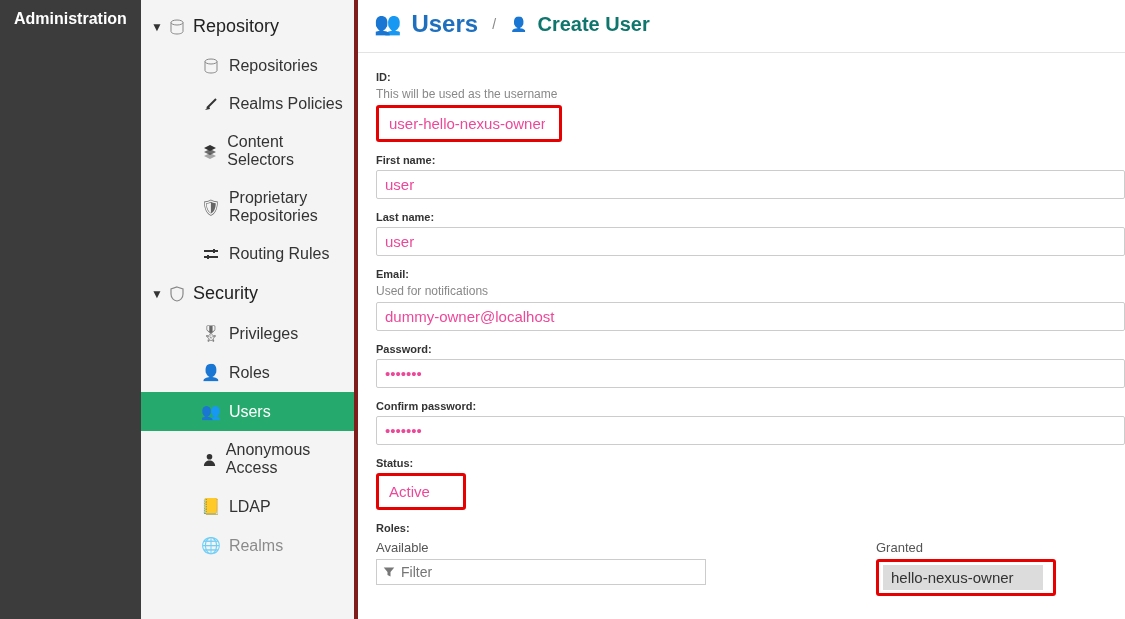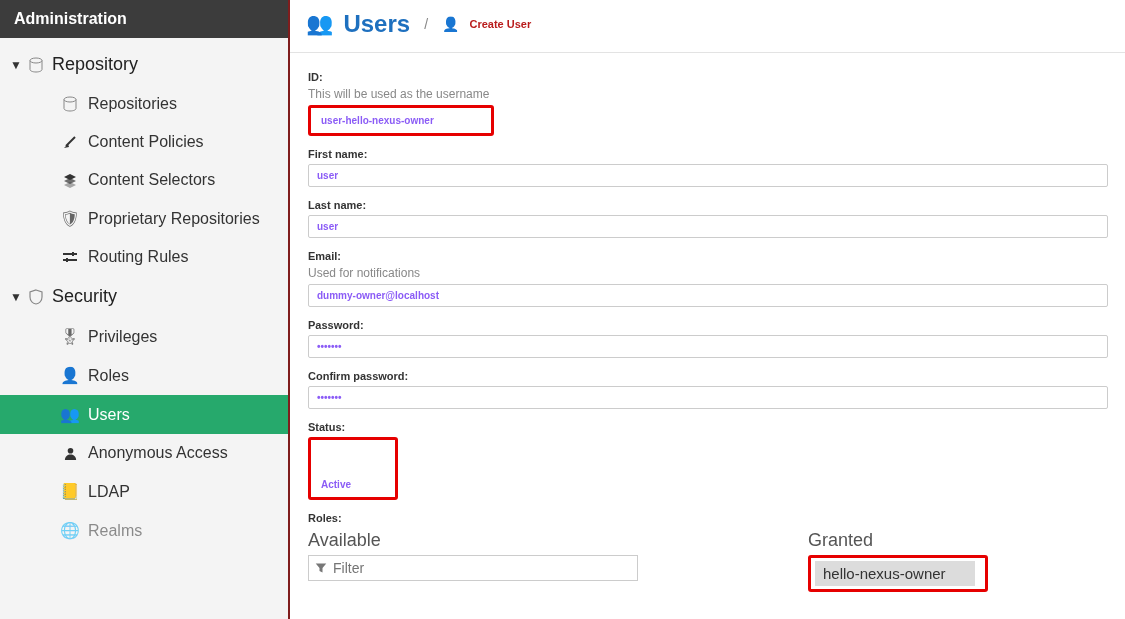--- a/index.html
+++ b/index.html
@@ -8,26 +8,26 @@
     font-size: 14px;
     color: #333;
     background: #fff;
     width: 1125px;
     height: 619px;
     overflow: hidden;
     display: flex;
   }
   
   .sidebar {
-    width: 290px;
+    width: 358px;
     background: #f4f4f4;
-    border-right: 2px solid #7f1d1d;
+    border-right: 4px solid #7f1d1d;
     flex-shrink: 0;
     display: flex;
-    flex-direction: column;
+    flex-direction: row;
   }
   .sidebar-header {
     background: #3c3c3c;
     color: #fff;
     font-weight: 600;
     font-size: 16px;
     padding: 10px 14px;
   }
   .tree {
     padding-top: 6px;
@@ -90,22 +90,22 @@
   }
   .bc-icon-lg { font-size: 22px; }
   .bc-title {
     color: #1e70bf;
     font-size: 24px;
     font-weight: 700;
   }
   .bc-sep { color: #888; margin: 0 4px; }
   .bc-icon-sm { font-size: 14px; }
   .bc-sub {
-    color: #b91c1c;
-    font-size: 11px;
+    color: #0f766e;
+    font-size: 20px;
     font-weight: 600;
   }
   .form-area {
     padding: 18px 0 0 18px;
     overflow: auto;
   }
   .field {
     margin-bottom: 12px;
   }
   .field-label {
@@ -117,46 +117,45 @@
     font-size: 12px;
     color: #888;
     margin-bottom: 4px;
   }
   .text-input {
     width: 800px;
     max-width: 100%;
     border: 1px solid #ccc;
     border-radius: 2px;
     padding: 5px 8px;
-    font-size: 10px;
+    font-size: 15px;
     background: #fff;
-    color: #8b5cf6;
-    font-weight: bold;
-  }
-  .text-input.ro-select { width: 78px; margin-top: 32px; }
+    color: #ec4899;
+  }
+  .text-input.ro-select { width: 78px; }
   .highlight-box {
     border: 3px solid #e60000;
     display: inline-block;
     padding: 2px;
     border-radius: 3px;
   }
   .highlight-box .text-input { border: 1px solid #ccc; }
   .highlight-id { width: 186px; }
   .highlight-status { width: 90px; }
   .highlight-granted {
     width: 180px;
     padding: 3px 4px;
   }
   .roles-row {
     display: flex;
     gap: 170px;
     margin-top: 6px;
   }
   .roles-col-header {
-    font-size: 18px;
+    font-size: 13px;
     color: #555;
     margin-bottom: 4px;
   }
   .filter-box {
     width: 330px;
     border: 1px solid #ccc;
     display: flex;
     align-items: center;
     padding: 4px 6px;
     background: #fff;
@@ -205,21 +204,21 @@
       </span>
       <span>Repositories</span>
     </div>
     <div class="tree-item">
       <span class="item-ico">
         <svg width="16" height="16" viewBox="0 0 16 16">
             <line x1="4" y1="12" x2="13" y2="3" stroke="#333" stroke-width="2"></line>
             <path d="M2 14 L6 10 L7 13 Z" fill="#333"></path>
           </svg>
       </span>
-      <span>Content Policies</span>
+      <span>Realms Policies</span>
     </div>
     <div class="tree-item">
       <span class="item-ico">
         <svg width="16" height="16" viewBox="0 0 16 16">
             <polygon points="8,2 14,5 8,8 2,5" fill="#333"></polygon>
             <polygon points="8,6 14,9 8,12 2,9" fill="#333" opacity="0.7"></polygon>
             <polygon points="8,10 14,13 8,16 2,13" fill="#333" opacity="0.4"></polygon>
           </svg>
       </span>
       <span>Content Selectors</span>

